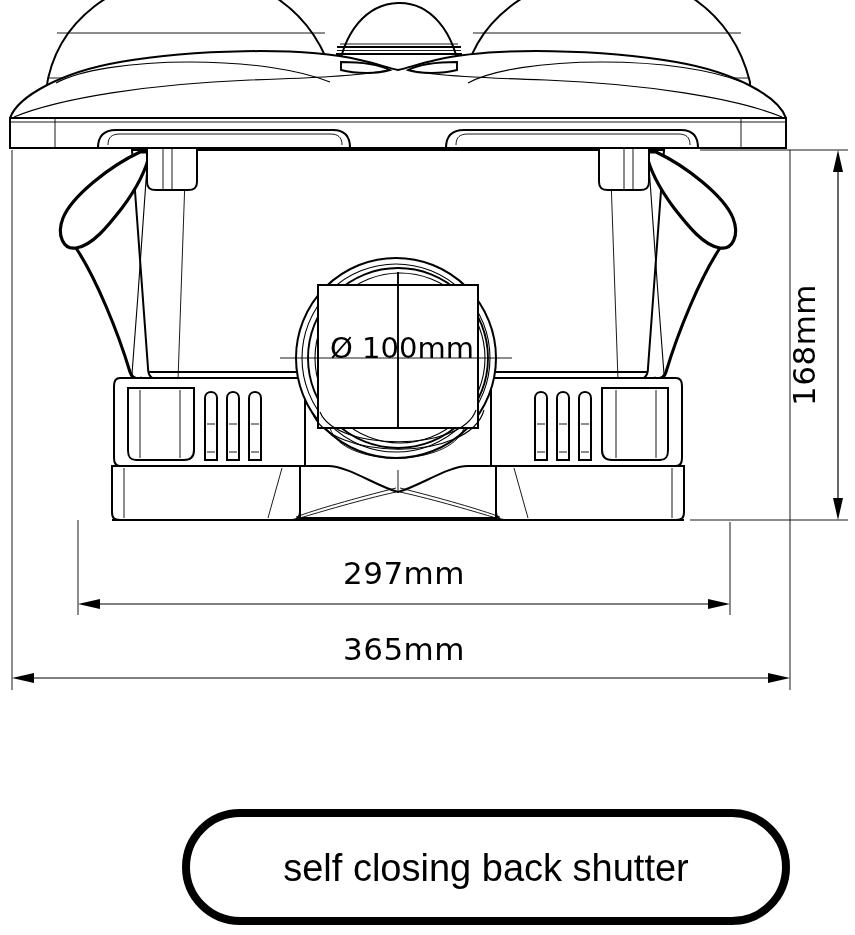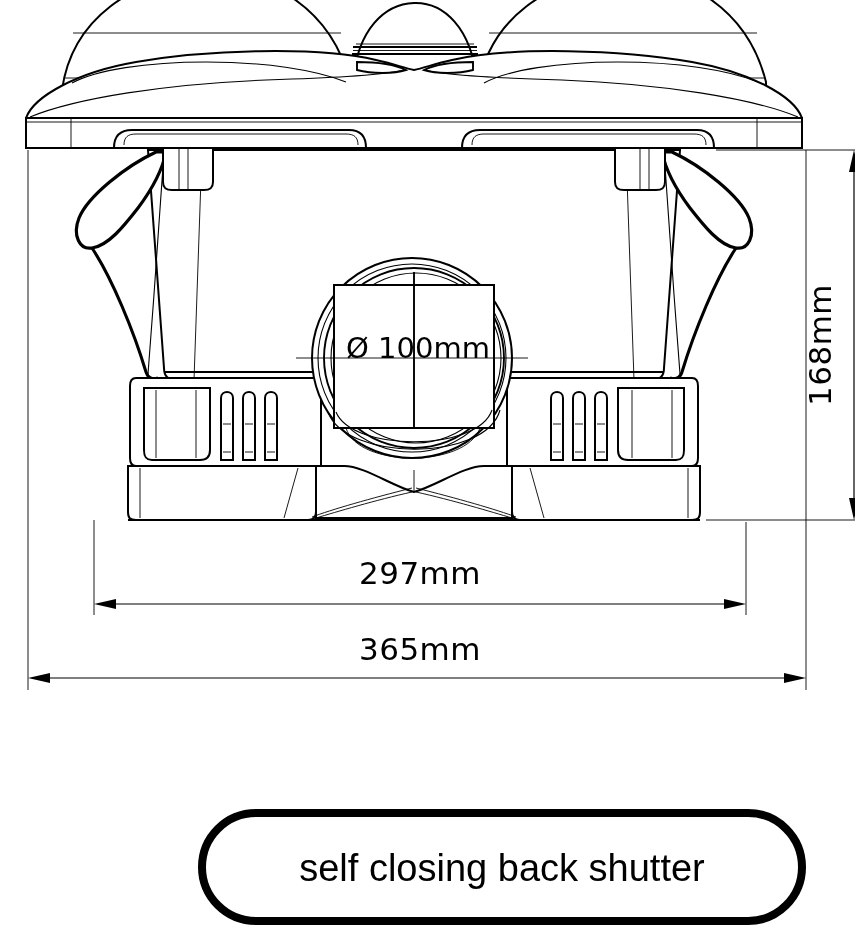--- a/index.html
+++ b/index.html
@@ -9,21 +9,21 @@
   }
   body {
     width: 855px;
     height: 935px;
     font-family: "Liberation Sans", sans-serif;
     overflow: hidden;
     position: relative;
   }
   #drawing-root {
     position: absolute;
-    left: 16px;
+    left: 0;
     top: 0;
     width: 770px;
     height: 935px;
   }
   svg.cad {
     display: block;
     width: 855px;
     height: 935px;
     background: #ffffff;
   }

